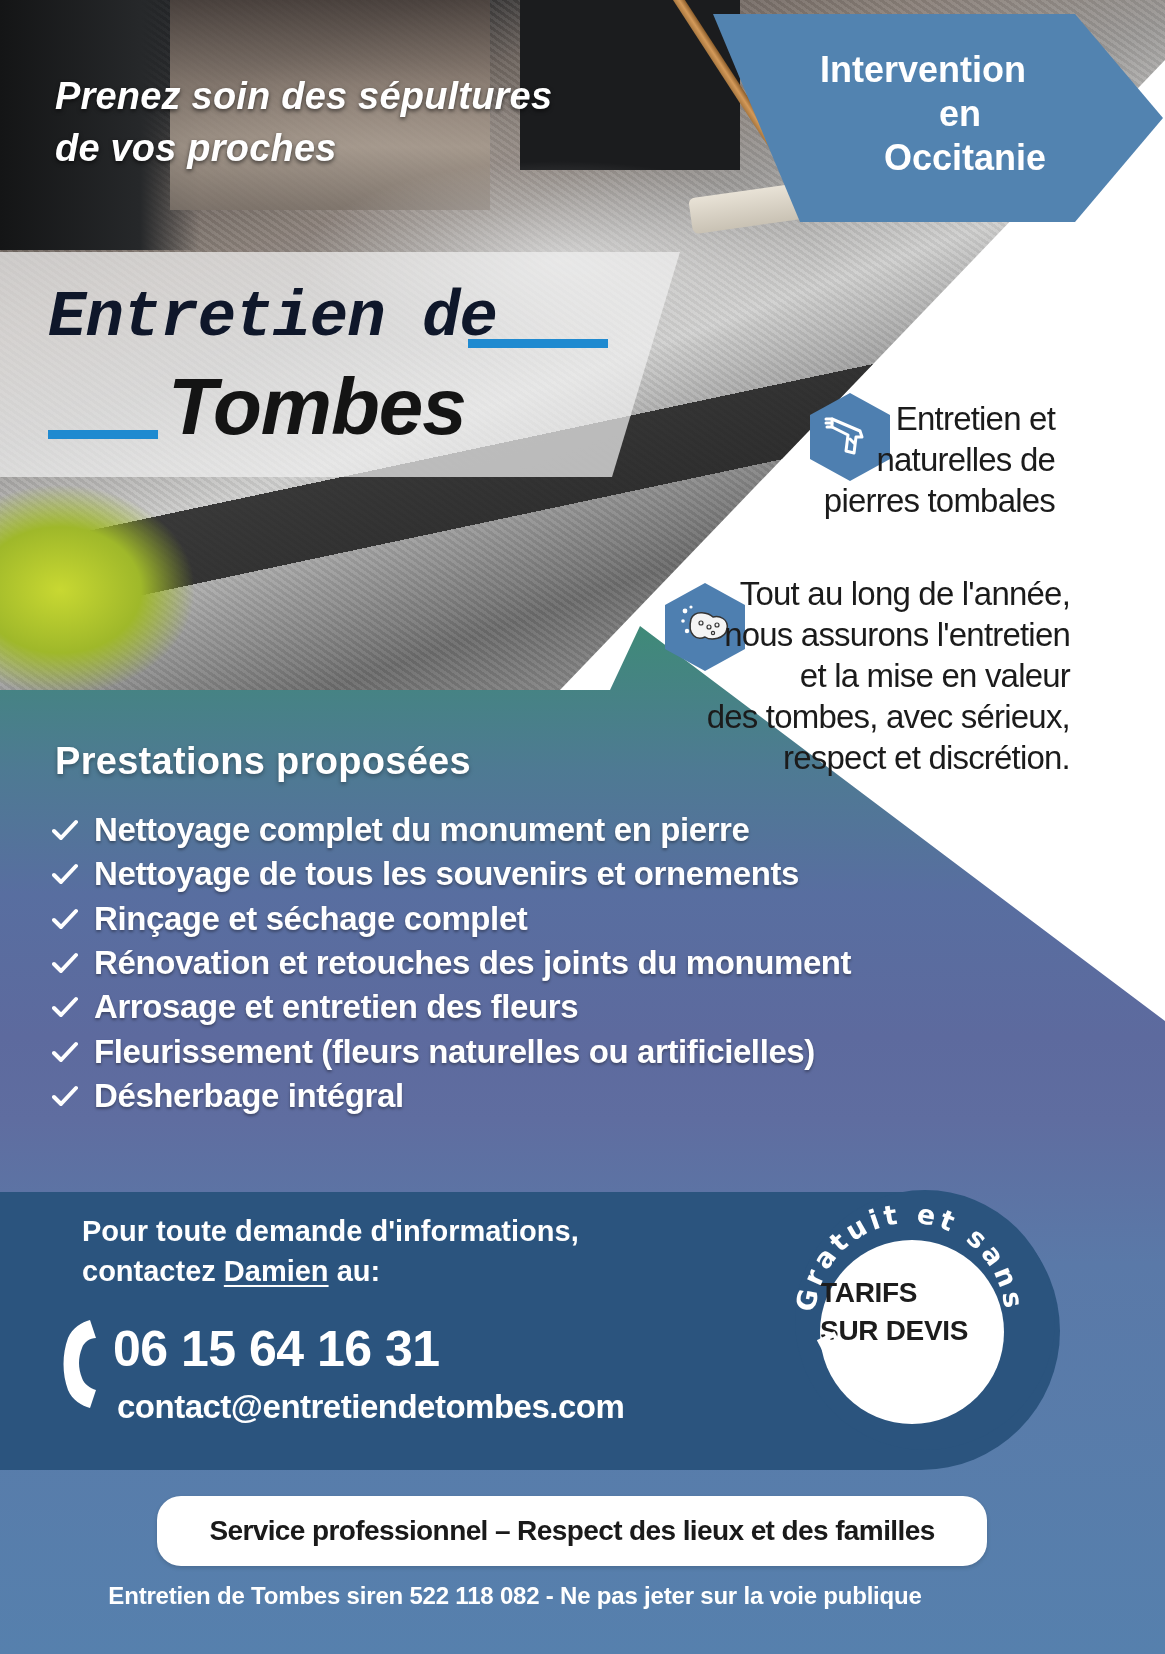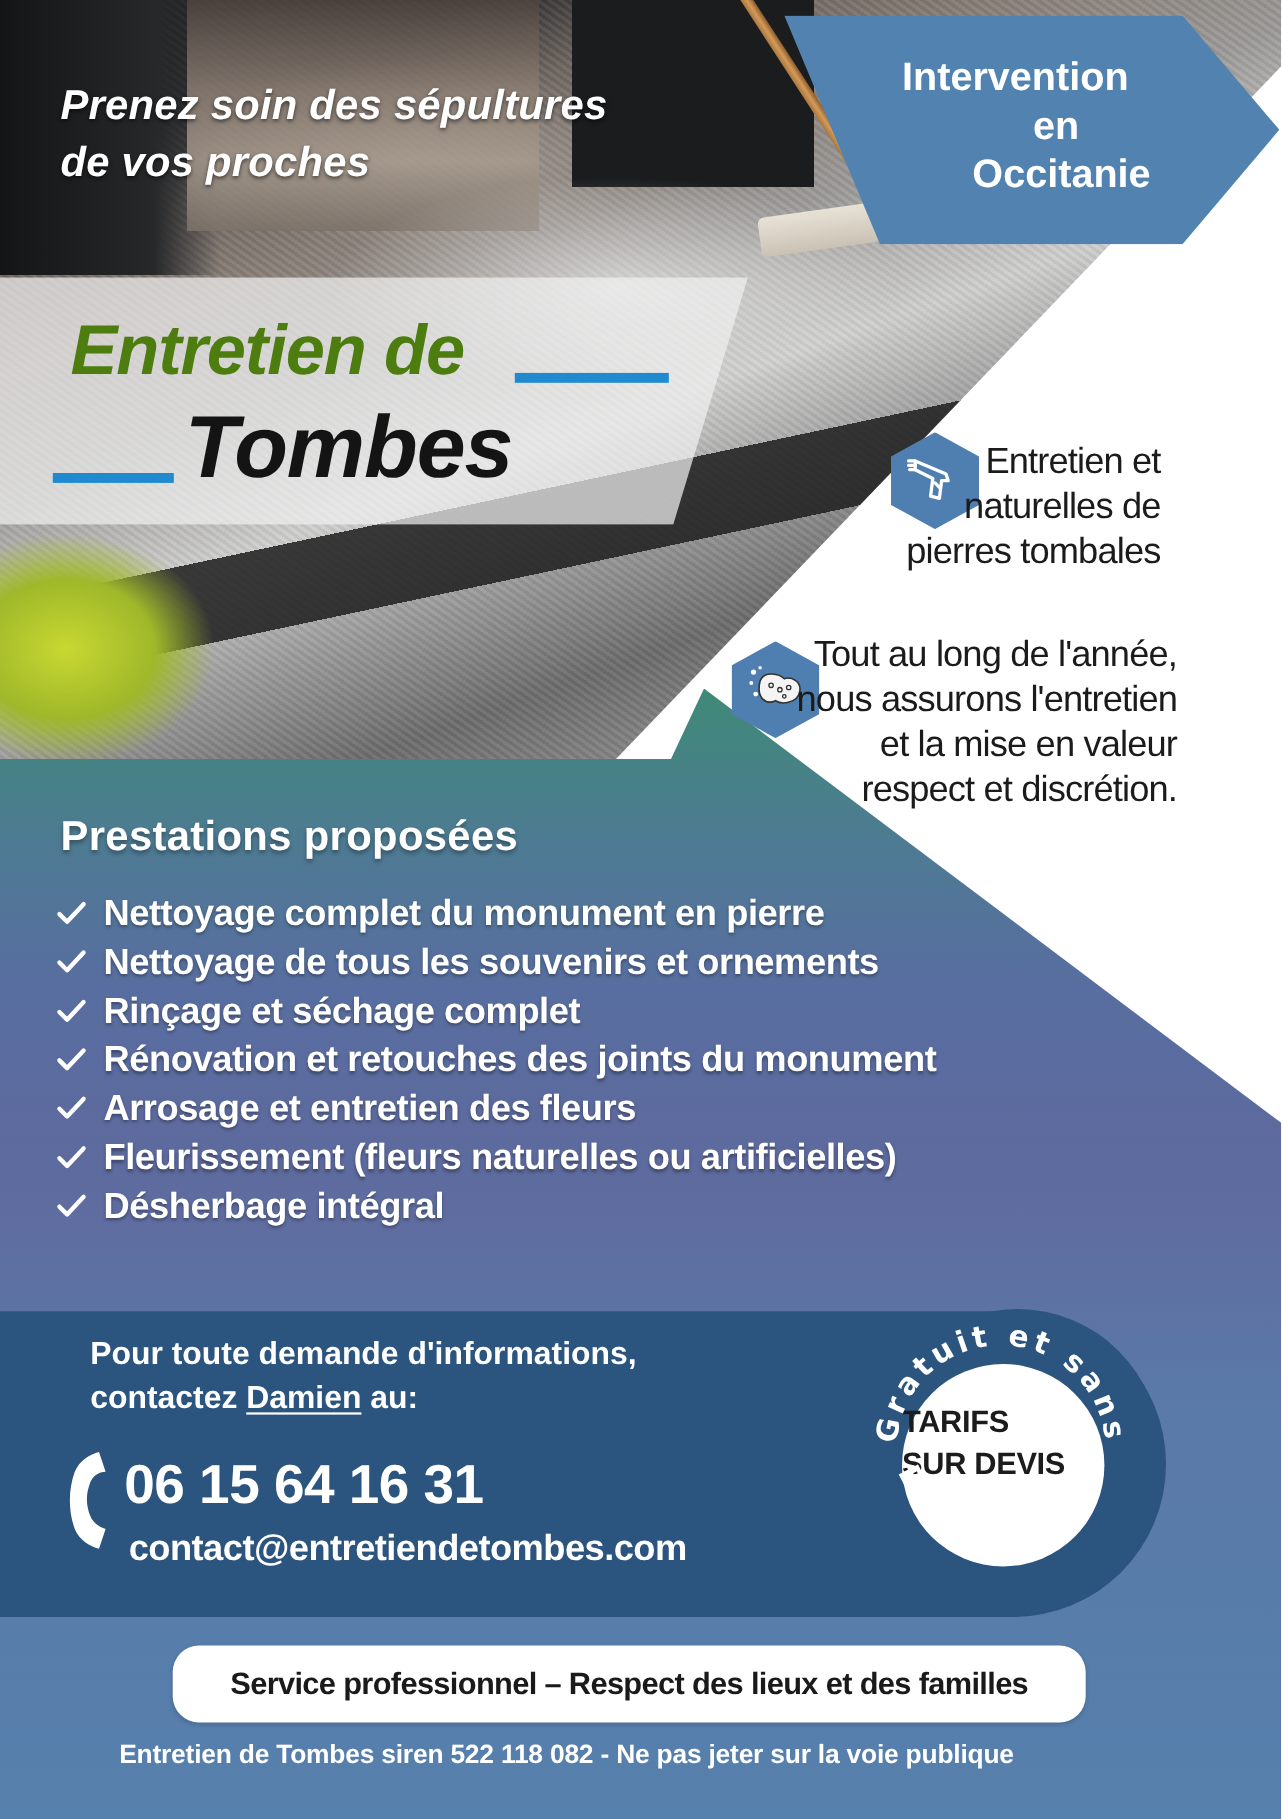--- a/index.html
+++ b/index.html
@@ -55,23 +55,23 @@
   }
 
   .tagline {
     position: absolute; left: 55px; top: 70px;
     color: #ffffff; font-weight: 700; font-style: italic;
     font-size: 38px; line-height: 52px; letter-spacing: 0.2px;
     text-shadow: 0 2px 4px rgba(0,0,0,0.6);
   }
 
   .main-title-line1 {
-    position: absolute; left: 64px; top: 280px;
-    font-size: 64px; font-weight: 700; font-style: italic; color: #4d7c0f;
-    letter-spacing: -1px; line-height: 76px;
+    position: absolute; left: 48px; top: 280px;
+    font-size: 64px; font-weight: 700; font-style: italic; color: #0f172a;
+    letter-spacing: -1px; line-height: 76px; font-family: Liberation Mono, monospace;
   }
   .main-title-line2 {
     position: absolute; left: 168px; top: 362px;
     font-size: 80px; font-weight: 700; font-style: italic; color: #141414;
     letter-spacing: -1px; line-height: 90px;
   }
   .accent-bar { position: absolute; height: 9px; background: #1f8ad0; }
   .accent-bar.one { left: 468px; top: 339px; width: 140px; }
   .accent-bar.two { left: 48px; top: 430px; width: 110px; }
 
@@ -244,20 +244,21 @@
         <circle cx="30" cy="26" r="2"></circle>
         <circle cx="38" cy="24" r="2"></circle>
         <circle cx="34" cy="32" r="1.6"></circle>
       </g>
     </svg>
   </div>
   <div class="feature-text two">
     <span>Tout au long de l'année,</span>
     <span>nous assurons l'entretien</span>
     <span>et la mise en valeur</span>
+    <span>des tombes, avec sérieux,</span>
     <span>respect et discrétion.</span>
   </div>
 
   <div class="services-title">Prestations proposées</div>
   <ul class="services-list">
     <li>
       <svg class="check" viewBox="0 0 26 22">
           <path d="M2 12 L9 19 L24 3" fill="none" stroke="#ffffff" stroke-width="4" stroke-linecap="round" stroke-linejoin="round"></path>
         </svg>
       <span>Nettoyage complet du monument en pierre</span>

